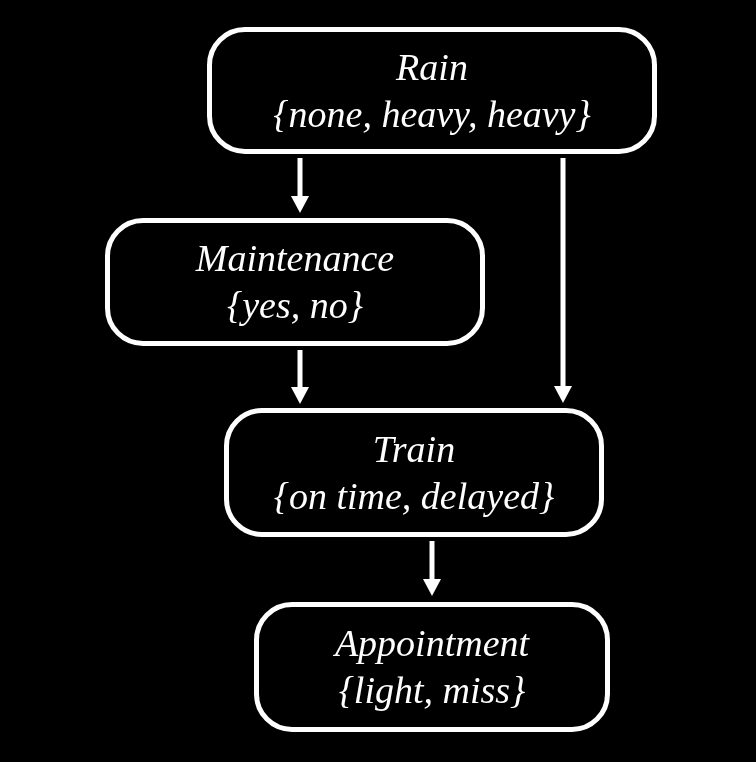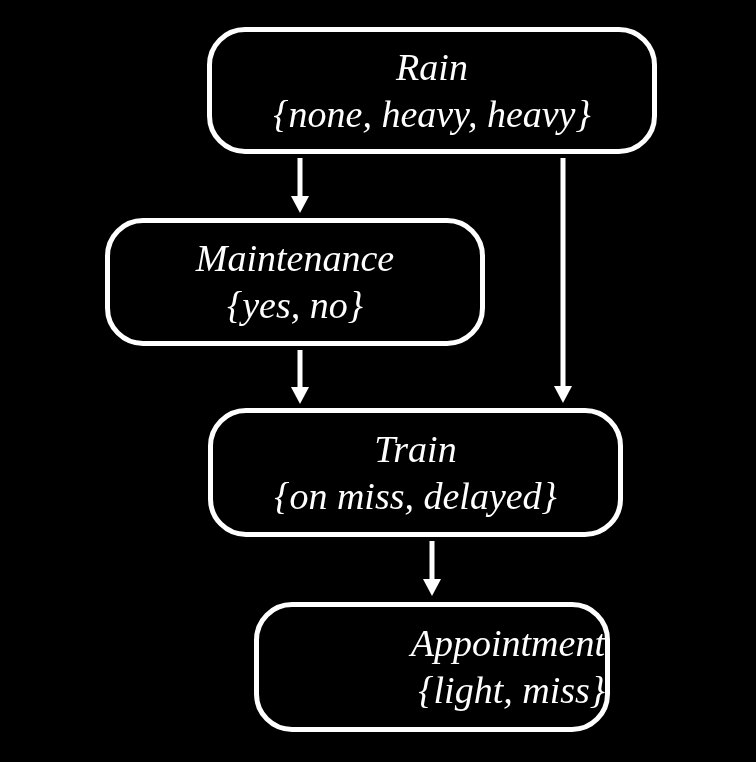--- a/index.html
+++ b/index.html
@@ -34,22 +34,22 @@
     flex-direction: column;
     align-items: center;
     justify-content: center;
     text-align: center;
     font-style: italic;
     font-size: 38px;
     line-height: 47px;
   }
   .node-rain        { left: 195px; top: 27px;  width: 450px; height: 127px; }
   .node-maintenance { left: 93px;  top: 218px; width: 380px; height: 128px; }
-  .node-train       { left: 196px; top: 408px; width: 415px; height: 129px; }
-  .node-appointment { left: 242px; top: 602px; width: 356px; height: 130px; align-items: flex-end; }
+  .node-train       { left: 212px; top: 408px; width: 380px; height: 129px; }
+  .node-appointment { left: 242px; top: 602px; width: 356px; height: 130px; }
   .node-label, .node-values {
     white-space: nowrap;
   }
 </style>
 </head>
 <body>
 
 <div class="canvas">
 
   <svg class="edges-layer" width="756" height="762" viewBox="0 0 756 762" xmlns="http://www.w3.org/2000/svg">
@@ -80,21 +80,21 @@
     <div class="node-values">{none, heavy, heavy}</div>
   </div>
 
   <div class="node node-maintenance">
     <div class="node-label">Maintenance</div>
     <div class="node-values">{yes, no}</div>
   </div>
 
   <div class="node node-train">
     <div class="node-label">Train</div>
-    <div class="node-values">{on miss, delayed}</div>
+    <div class="node-values">{on time, delayed}</div>
   </div>
 
   <div class="node node-appointment">
     <div class="node-label">Appointment</div>
     <div class="node-values">{light, miss}</div>
   </div>
 
 </div>
 
 </body></html>

